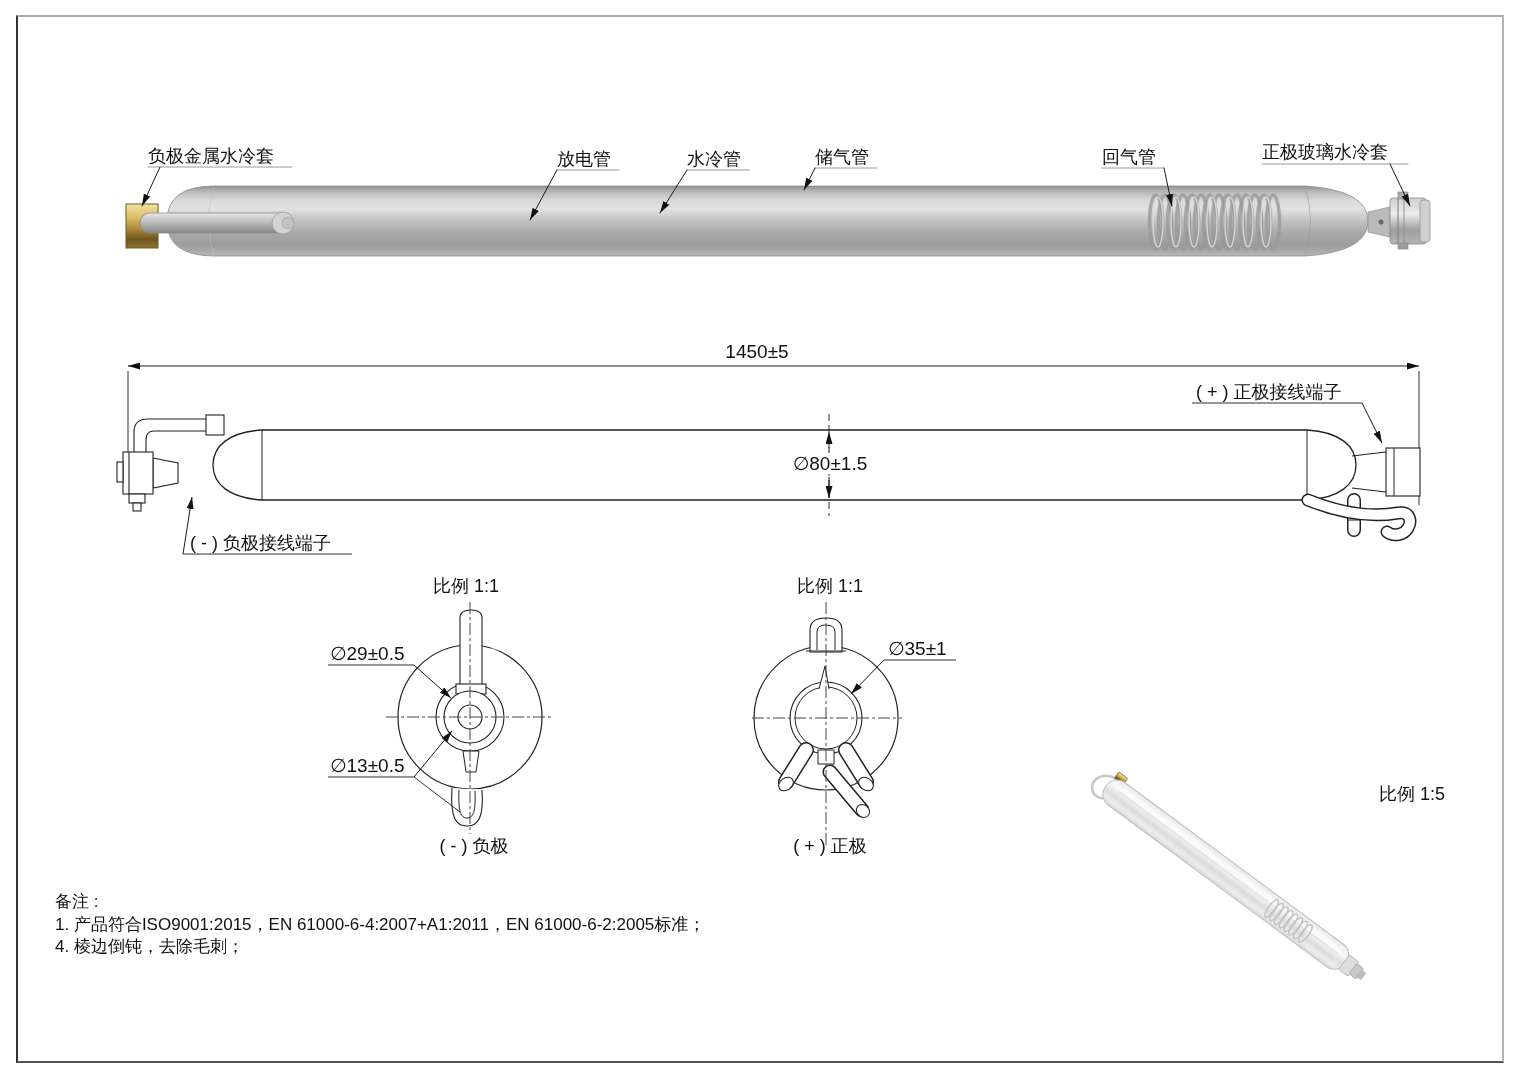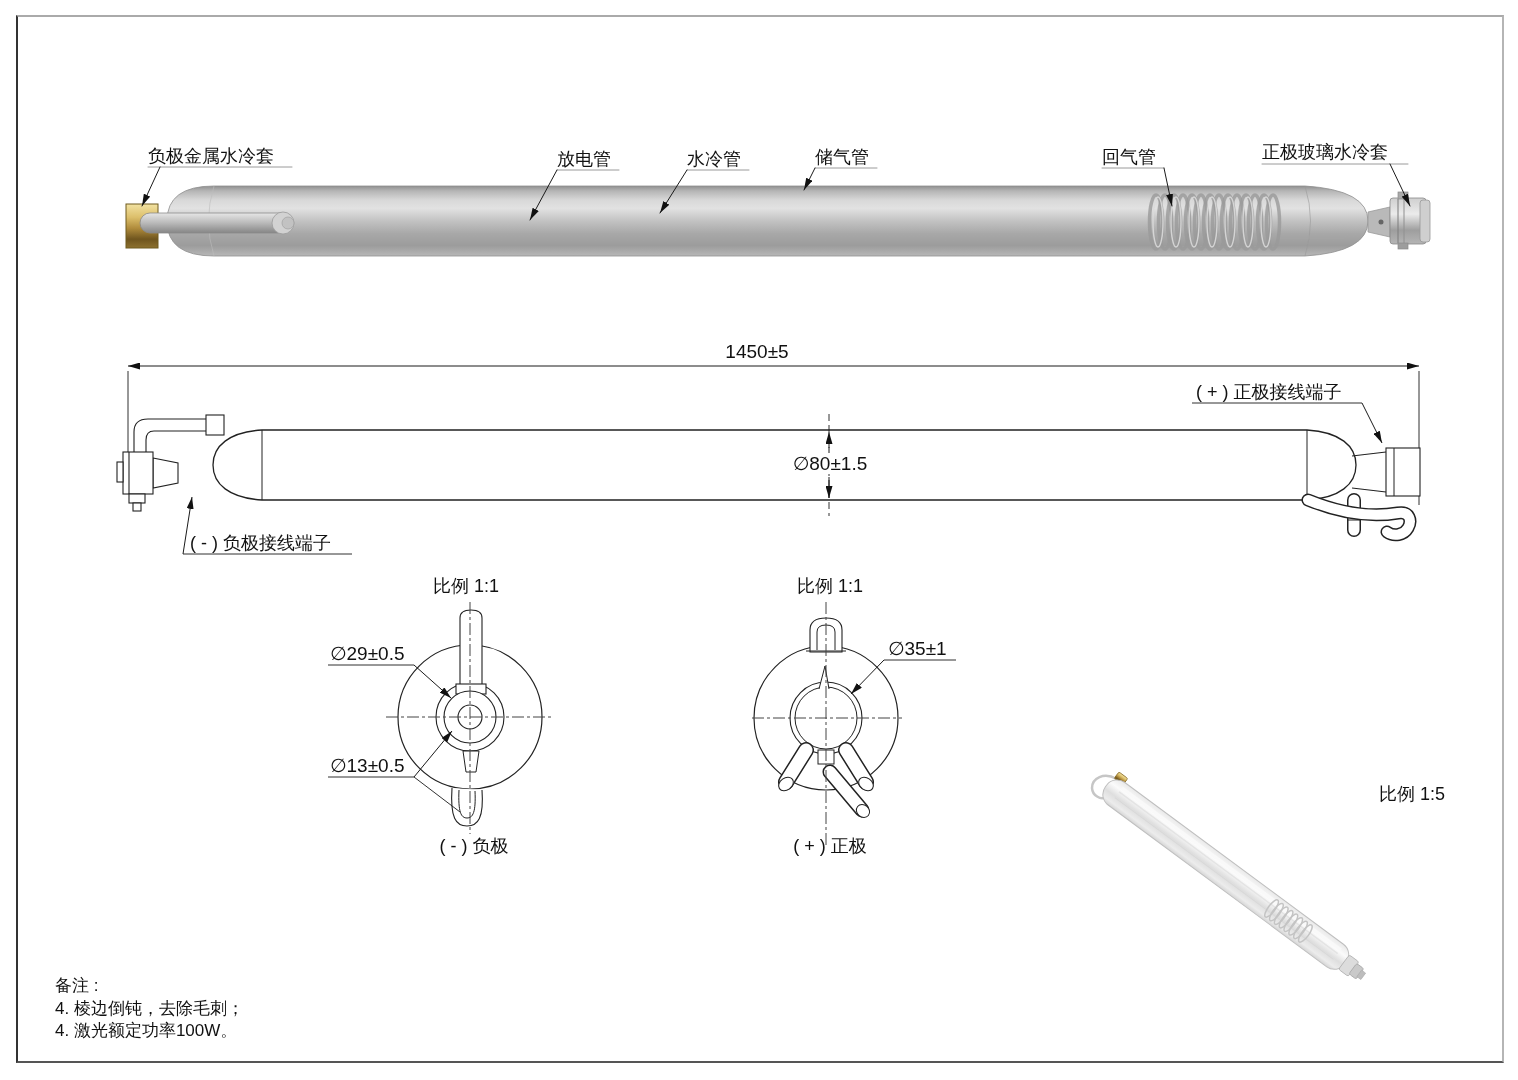--- a/index.html
+++ b/index.html
@@ -6,21 +6,21 @@
   .page{position:relative;width:1518px;height:1080px;background:#ffffff;overflow:hidden;
         font-family:"Liberation Sans","DejaVu Sans",sans-serif;}
   .frame{position:absolute;left:16px;top:15px;width:1484px;height:1044px;
          border-top:2px solid #aaaaaa;border-right:2px solid #b5b5b5;
          border-bottom:2px solid #555555;border-left:2px solid #333333;}
   svg{position:absolute;left:0;top:0;}
   svg text{font-family:"Liberation Sans","DejaVu Sans",sans-serif;fill:#111;}
   .lbl{font-size:18px;}
   .dim{font-size:19px;}
   .cap{font-size:18px;}
-  .notes{position:absolute;left:55px;top:975px;font-size:17px;line-height:22.5px;color:#111;white-space:nowrap;}
+  .notes{position:absolute;left:55px;top:891px;font-size:17px;line-height:22.5px;color:#111;white-space:nowrap;}
 </style>
 </head>
 <body>
 
 <div class="page">
   <div class="frame"></div>
 
   <svg width="1518" height="1080" viewBox="0 0 1518 1080">
     <defs>
       <marker id="arr" viewBox="0 0 12 7" refX="12" refY="3.5" markerWidth="12" markerHeight="7" markerUnits="userSpaceOnUse" orient="auto-start-reverse">
@@ -270,16 +270,16 @@
         <rect x="296" y="-9" width="12" height="18" rx="2" fill="#dcdcdc" stroke="#b0b0b0" stroke-width="0.8"></rect>
         <rect x="307" y="-6.5" width="9" height="13" rx="2" fill="#c9c9c9" stroke="#a8a8a8" stroke-width="0.8"></rect>
         <rect x="315" y="-4" width="5" height="8" fill="#bdbdbd" stroke="#a8a8a8" stroke-width="0.6"></rect>
       </g>
       <text class="cap" x="1412" y="800" text-anchor="middle">比例 1:5</text>
     </g>
   </svg>
 
   <div class="notes">
     <div>备注 :</div>
+    <div>1. 产品符合ISO9001:2015，EN 61000-6-4:2007+A1:2011，EN 61000-6-2:2005标准；</div>
     <div>4. 棱边倒钝，去除毛刺；</div>
-    <div>4. 激光额定功率100W。</div>
   </div>
 </div>
 
 </body></html>

